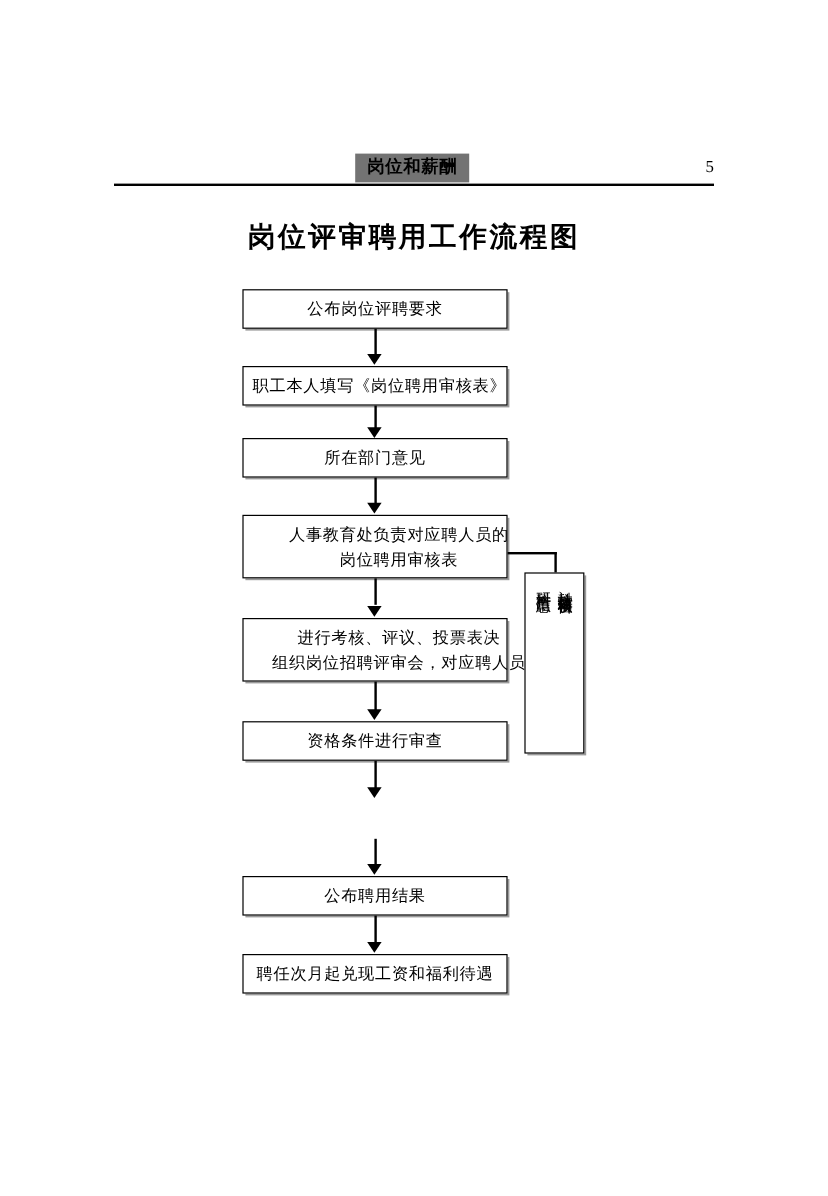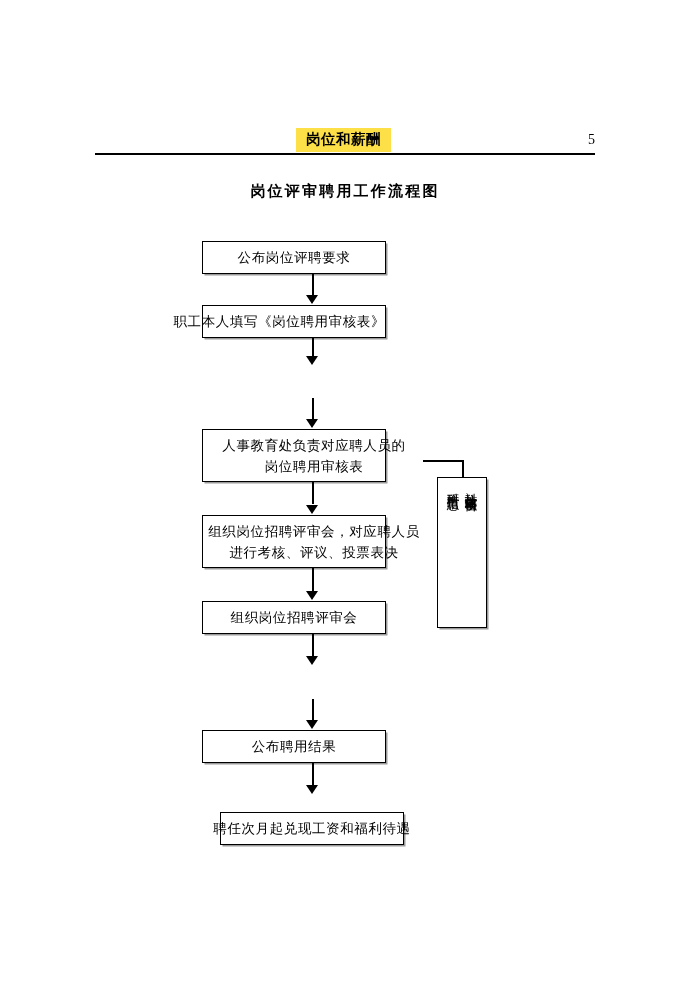--- a/index.html
+++ b/index.html
@@ -22,21 +22,21 @@
     left: 95px;
     top: 128px;
     width: 500px;
     height: 26px;
   }
   .header-title {
     position: absolute;
     left: 201px;
     top: 0px;
     padding: 2px 10px 3px 10px;
-    background: #fde047;
+    background: #737373;
     font-size: 14.5px;
     font-weight: bold;
     letter-spacing: 0.5px;
     line-height: 19px;
     white-space: nowrap;
   }
   .header-page-number {
     position: absolute;
     right: 0px;
     top: 2px;
@@ -52,38 +52,38 @@
     border-top: 2.6px solid #000000;
   }
 
   
   .doc-title {
     position: absolute;
     left: 0;
     top: 182px;
     width: 690px;
     text-align: center;
-    font-size: 15px;
+    font-size: 23px;
     font-weight: bold;
     letter-spacing: 2.2px;
     font-family: "Liberation Sans", "DejaVu Sans", sans-serif;
   }
 
   
   .flow {
     position: absolute;
     left: 0;
     top: 0;
     width: 690px;
     height: 997px;
   }
   .node {
     position: absolute;
     left: 202px;
-    width: 184px;
+    width: 221px;
     box-sizing: border-box;
     border: 1.4px solid #000000;
     background: #ffffff;
     box-shadow: 2px 2px 0 -0.5px #9a9a9a;
     display: flex;
     flex-direction: column;
     align-items: center;
     justify-content: center;
     font-size: 13.5px;
     line-height: 21px;
@@ -167,57 +167,60 @@
   </div>
   <div class="conn" style="top:274px; height:22px;"></div>
   <div class="arrow-head" style="top:295px;"></div>
 
   <div class="node single" style="top:305px;align-items:flex-end;">
     <span>职工本人填写《岗位聘用审核表》</span>
   </div>
   <div class="conn" style="top:338px; height:22px;"></div>
   <div class="arrow-head" style="top:356px;"></div>
 
+  <div class="node single" style="top:365px;">
+    <span>所在部门意见</span>
+  </div>
   <div class="conn" style="top:398px; height:22px;"></div>
   <div class="arrow-head" style="top:419px;"></div>
 
   <div class="node double" style="top:429px;">
     <span>人事教育处负责对应聘人员的</span>
     <span>岗位聘用审核表</span>
   </div>
 
   <div class="branch-h" style="left:423px; top:460px; width:41px;"></div>
   <div class="branch-v" style="left:462px; top:460px; height:18px;"></div>
 
   <div class="conn" style="top:482px; height:22px;"></div>
   <div class="arrow-head" style="top:505px;"></div>
 
   <div class="node double" style="top:515px;">
+    <span>进行考核、评议、投票表决</span>
     <span>组织岗位招聘评审会，对应聘人员</span>
-    <span>进行考核、评议、投票表决</span>
   </div>
   <div class="conn" style="top:568px; height:24px;"></div>
   <div class="arrow-head" style="top:591px;"></div>
 
   <div class="node single" style="top:601px;">
-    <span>组织岗位招聘评审会</span>
+    <span>资格条件进行审查</span>
   </div>
   <div class="conn" style="top:634px; height:23px;"></div>
   <div class="arrow-head" style="top:656px;"></div>
 
   <div class="conn" style="top:699px; height:22px;"></div>
   <div class="arrow-head" style="top:720px;"></div>
 
   <div class="node single" style="top:730px;text-align:center;">
     <span>公布聘用结果</span>
   </div>
   <div class="conn" style="top:763px; height:23px;"></div>
   <div class="arrow-head" style="top:785px;"></div>
 
-  <div class="node single" style="top:812px;margin-left:18px;">
+  <div class="node single" style="top:795px;">
     <span>聘任次月起兑现工资和福利待遇</span>
   </div>
 
   <div class="side-note">
     <span class="vline">科技处审核科研项目、</span>
     <span class="vline">科研产出信息</span>
   </div>
 
 </div>
 

